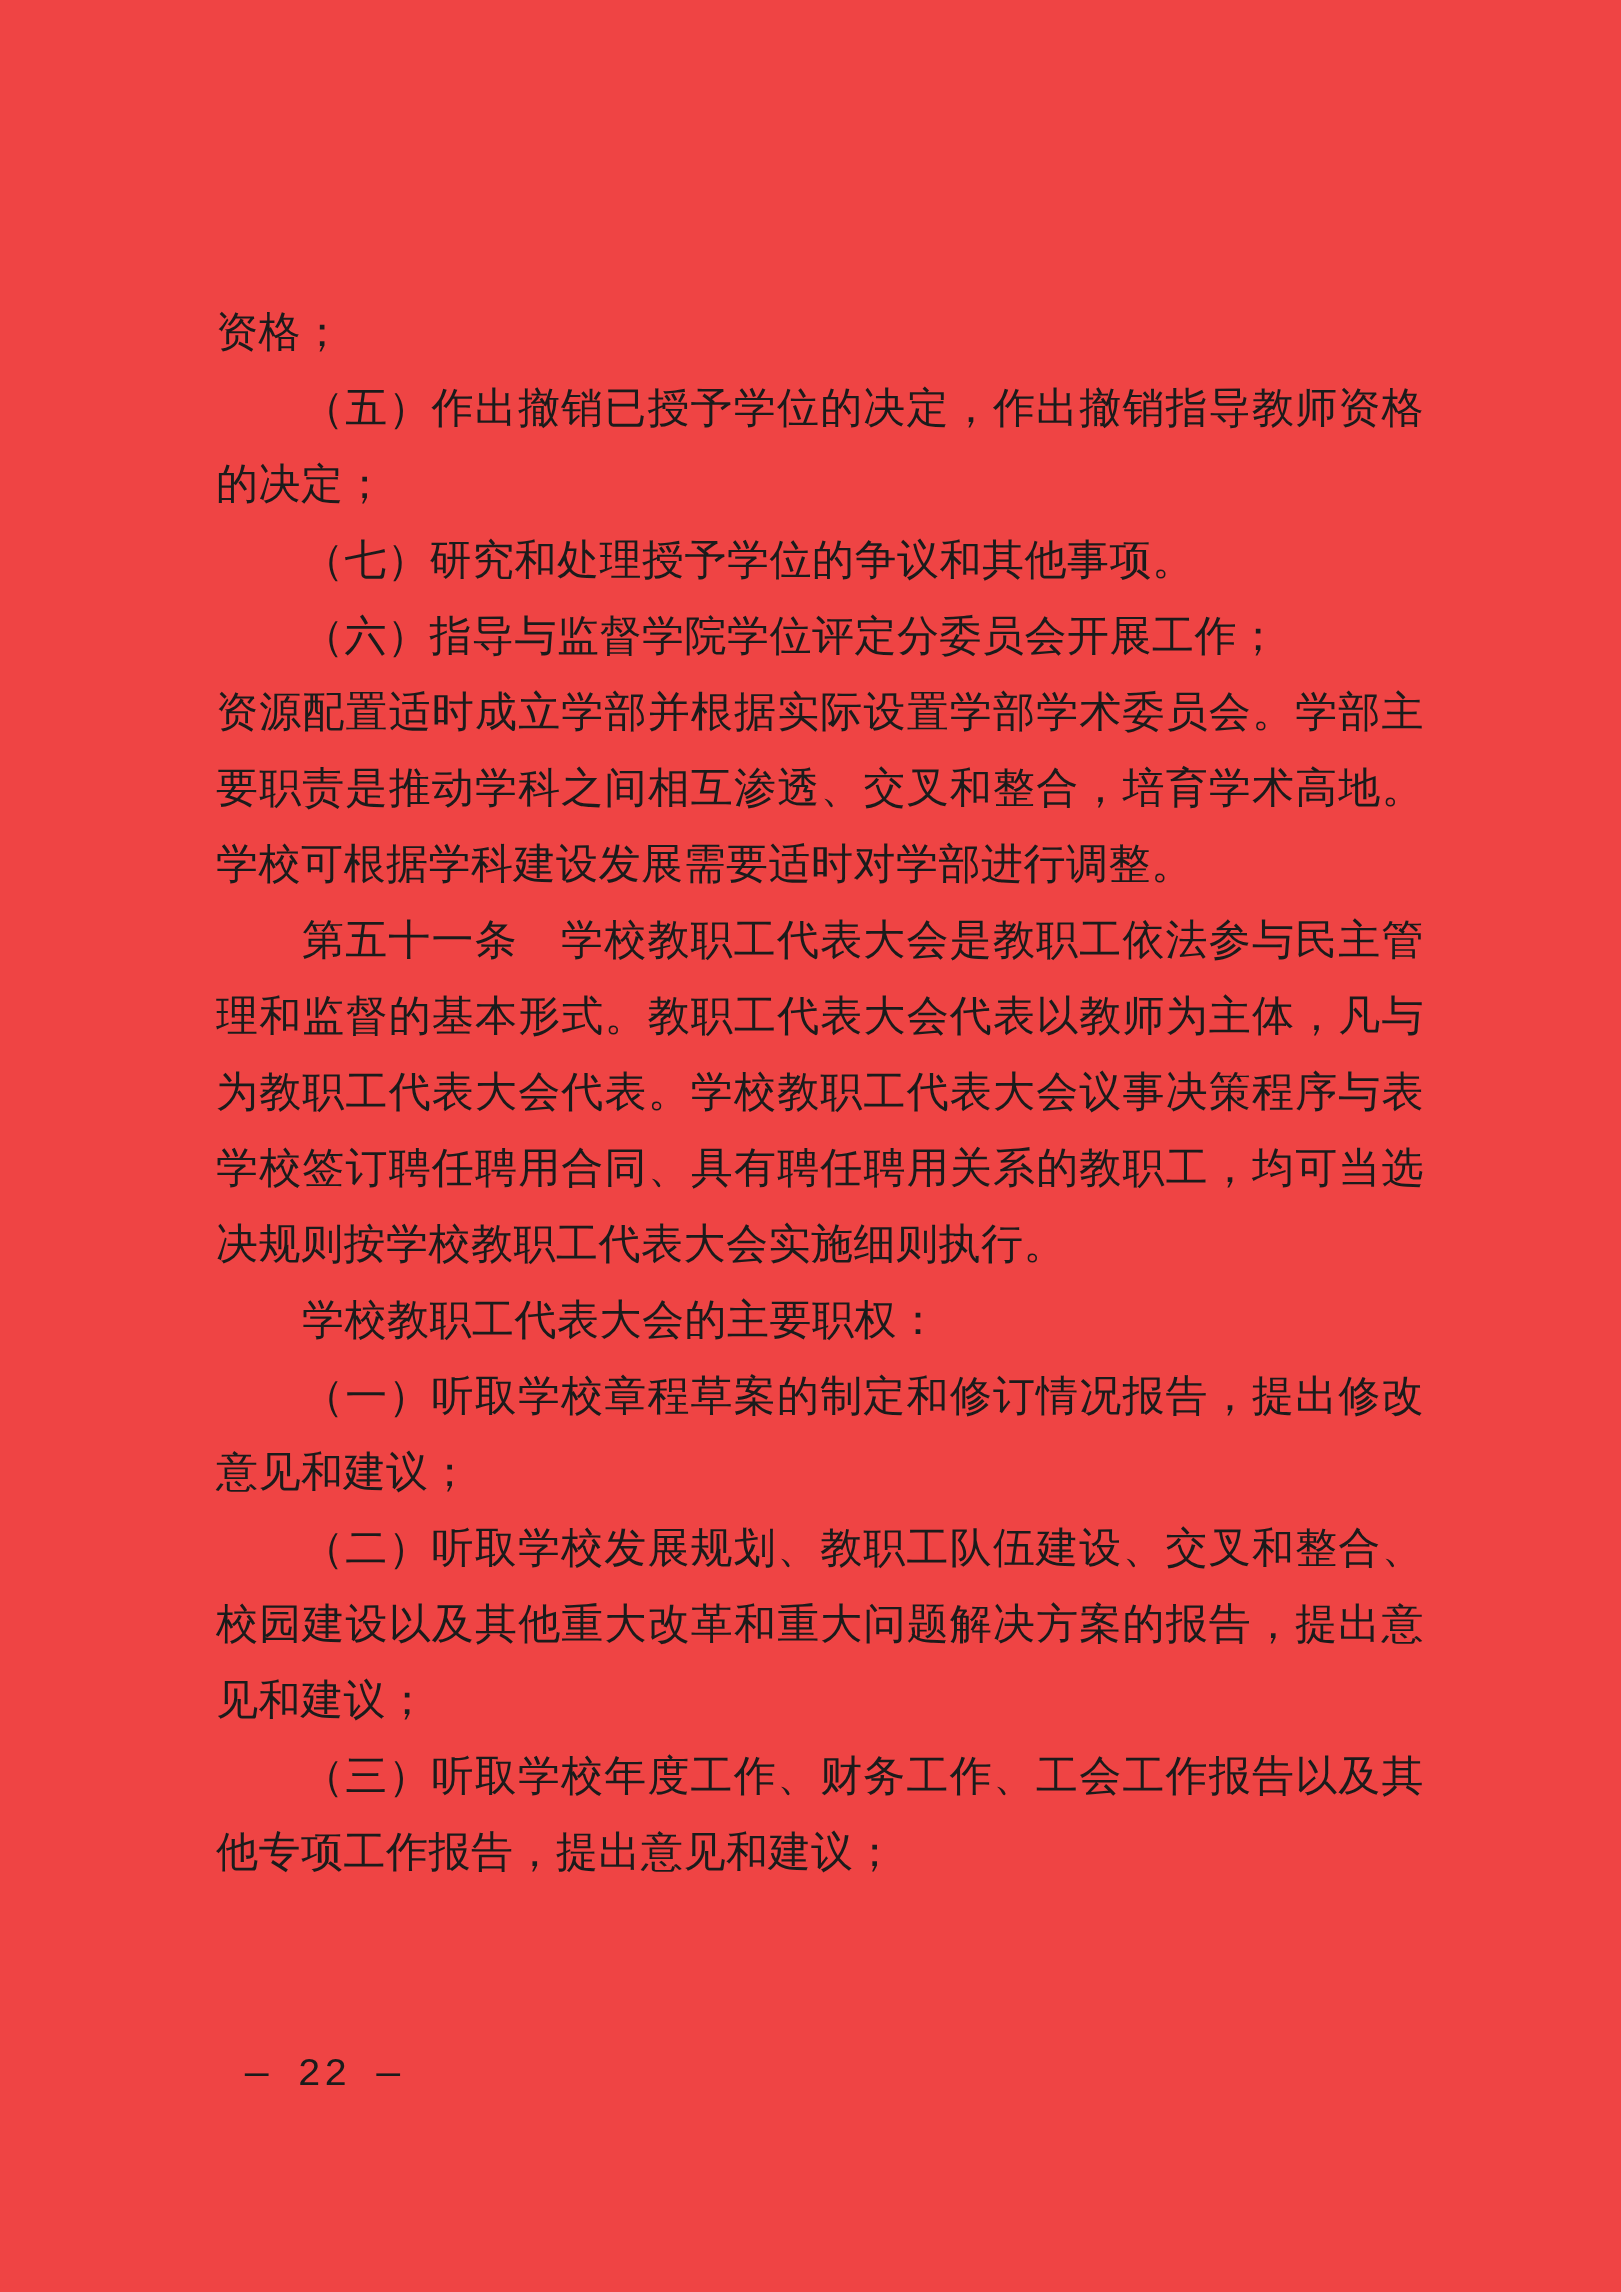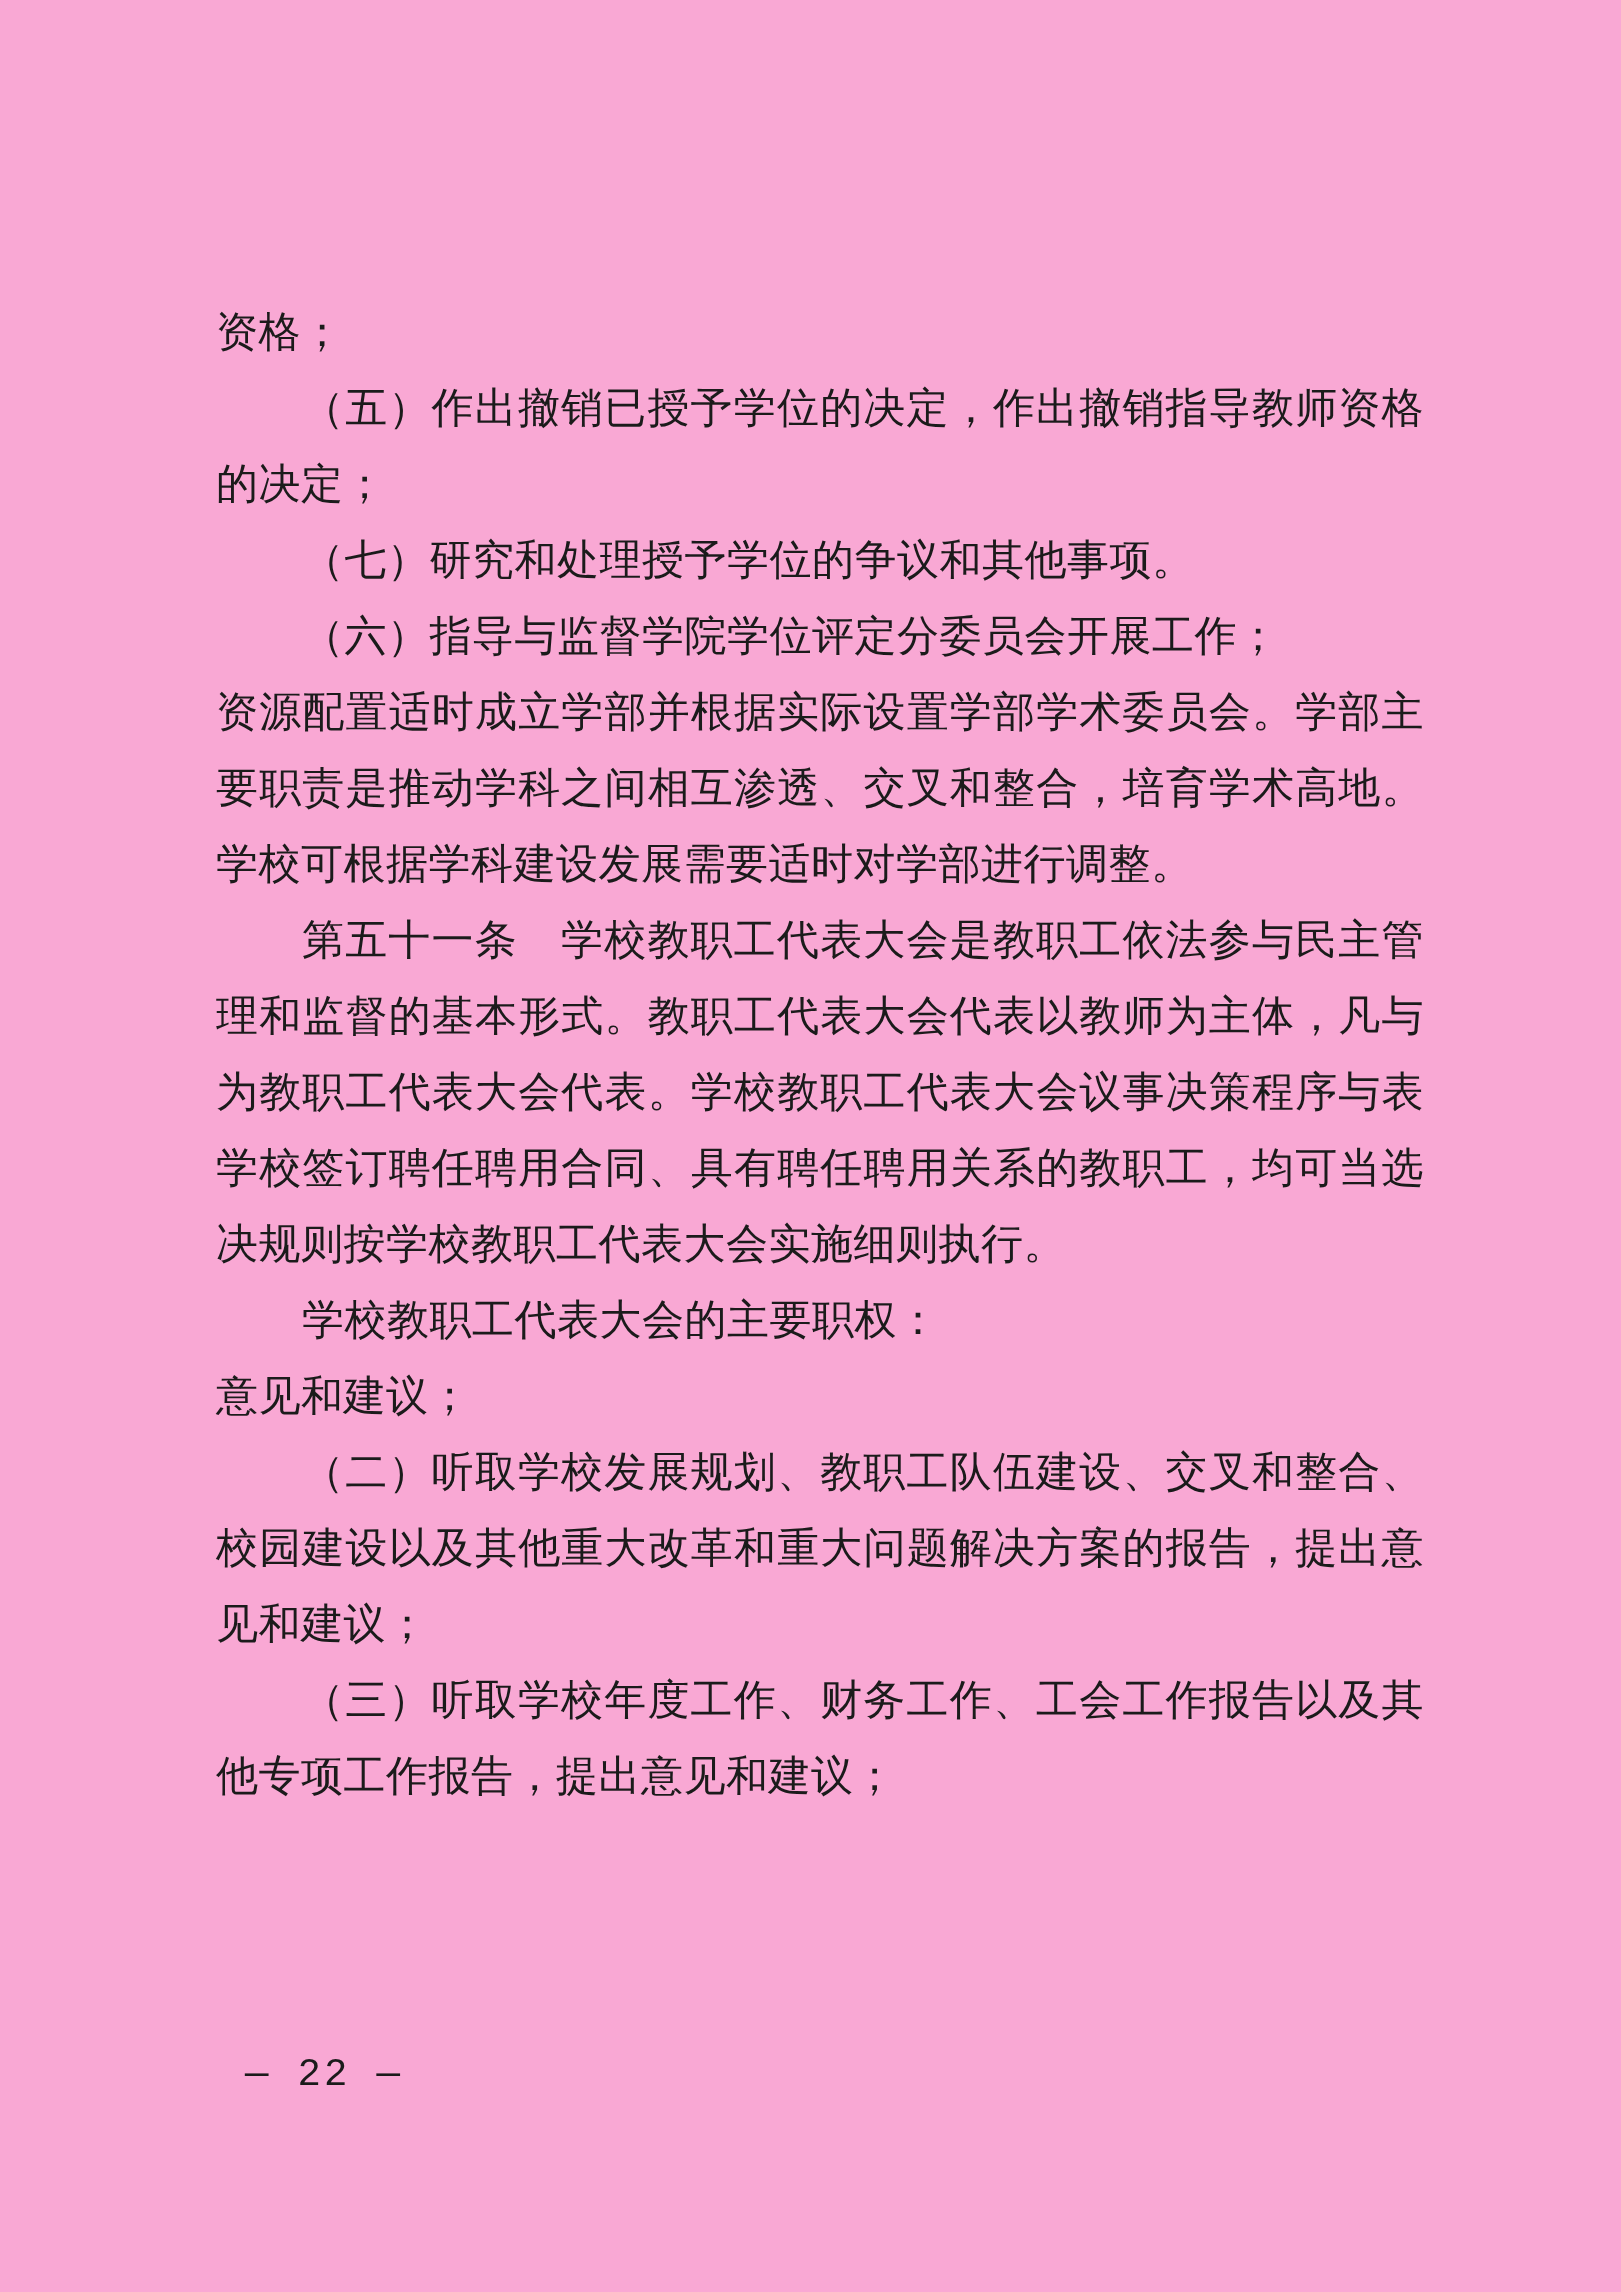--- a/index.html
+++ b/index.html
@@ -5,21 +5,21 @@
   html, body {
     margin: 0;
     padding: 0;
     background: #e8e8e8;
   }
   .page {
     position: relative;
     width: 1621px;
     height: 2293px;
     margin: 0 auto;
-    background: #f9a8d4;
+    background: #ef4444;
     overflow: hidden;
     font-family: "Liberation Serif", "DejaVu Serif", serif;
     color: #1b1b1b;
   }
   .text-block {
     position: absolute;
     left: 216px;
     top: 294px;
     width: 1208px;
     font-size: 42px;
@@ -63,20 +63,21 @@
     <p class="line indent">（六）指导与监督学院学位评定分委员会开展工作；</p>
     <p class="line fill">资源配置适时成立学部并根据实际设置学部学术委员会。学部主</p>
     <p class="line fill">要职责是推动学科之间相互渗透、交叉和整合，培育学术高地。</p>
     <p class="line">学校可根据学科建设发展需要适时对学部进行调整。</p>
     <p class="line indent fill">第五十一条　学校教职工代表大会是教职工依法参与民主管</p>
     <p class="line fill">理和监督的基本形式。教职工代表大会代表以教师为主体，凡与</p>
     <p class="line fill">为教职工代表大会代表。学校教职工代表大会议事决策程序与表</p>
     <p class="line fill">学校签订聘任聘用合同、具有聘任聘用关系的教职工，均可当选</p>
     <p class="line">决规则按学校教职工代表大会实施细则执行。</p>
     <p class="line indent">学校教职工代表大会的主要职权：</p>
+    <p class="line indent fill">（一）听取学校章程草案的制定和修订情况报告，提出修改</p>
     <p class="line">意见和建议；</p>
     <p class="line indent fill">（二）听取学校发展规划、教职工队伍建设、交叉和整合、</p>
     <p class="line fill">校园建设以及其他重大改革和重大问题解决方案的报告，提出意</p>
     <p class="line">见和建议；</p>
     <p class="line indent fill">（三）听取学校年度工作、财务工作、工会工作报告以及其</p>
     <p class="line">他专项工作报告，提出意见和建议；</p>
   </main>
 
   <div class="footer">— 22 —</div>
 

